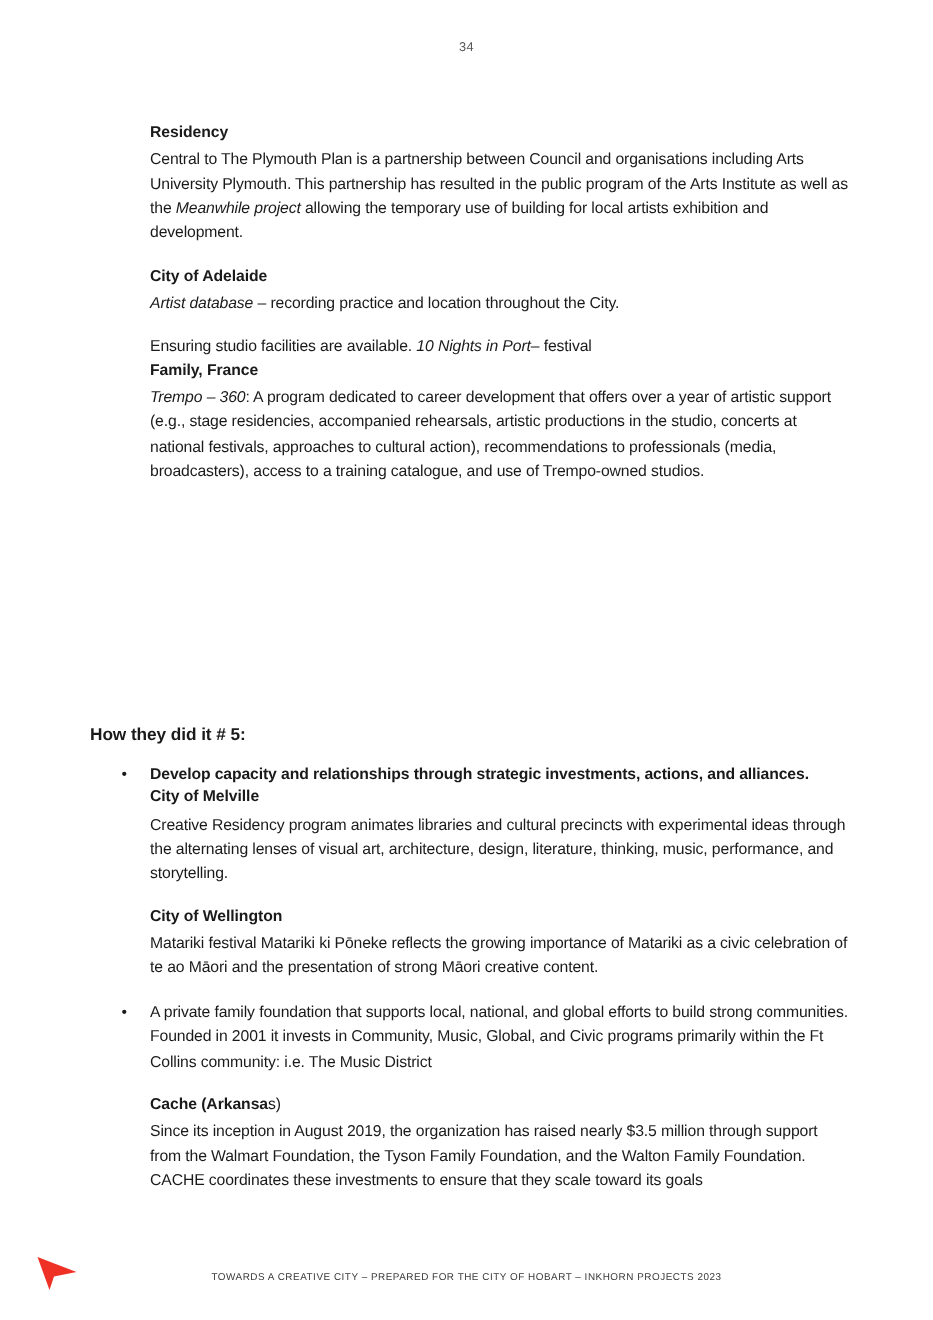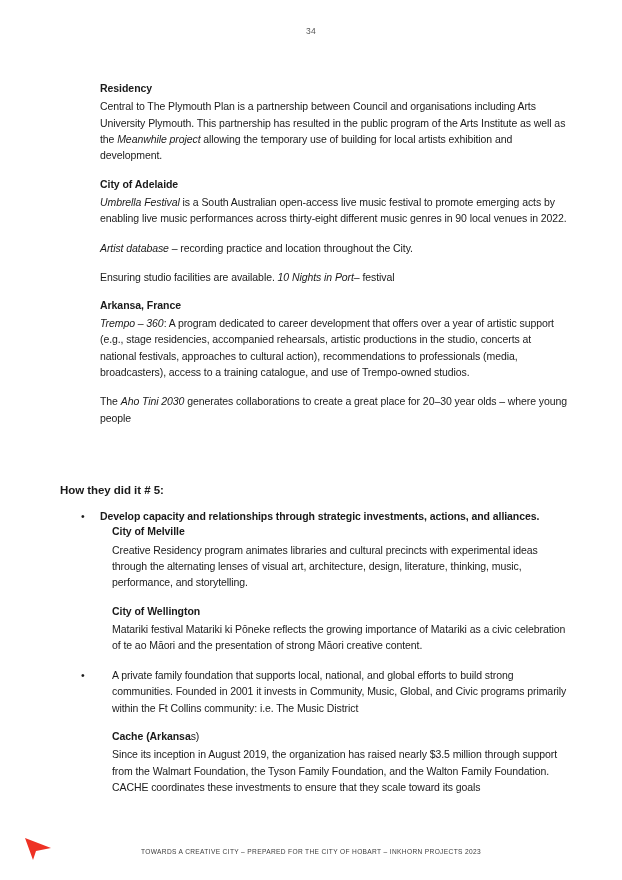--- a/index.html
+++ b/index.html
@@ -53,21 +53,21 @@
   }
 
   p.body {
     font-size: 10.5px;
     line-height: 16.4px;
     margin: 0 0 13px 0;
     letter-spacing: -0.08px;
     text-align: left;
   }
   p.body.nogap {
-    margin-bottom: 12px;
+    margin-bottom: 0;
   }
 
   i, .ital { font-style: italic; }
 
   
   .howhead {
     position: absolute;
     left: 60px;
     top: 484px;
     font-size: 11.5px;
@@ -97,21 +97,20 @@
   .bullet-text {
     font-size: 10.5px;
     font-weight: bold;
     line-height: 16.4px;
     letter-spacing: -0.08px;
     margin: 0;
   }
 
   .sub {
     padding-left: 20px;
-    margin-left: 12px;
   }
 
   
   .footer {
     position: absolute;
     left: 0;
     top: 848px;
     width: 622px;
     text-align: center;
     font-size: 6.6px;
@@ -133,29 +132,27 @@
 <div class="page">
 
   <div class="page-number">34</div>
 
   <div class="content">
 
     <div class="sec-head">Residency</div>
     <p class="body"><span>Central to The Plymouth Plan is a partnership between Council and organisations including Arts University Plymouth. This partnership has resulted in the public program of the Arts Institute as well as the </span><i>Meanwhile project</i><span> allowing the temporary use of building for local artists exhibition and development.</span></p>
 
     <div class="sec-head">City of Adelaide</div>
-    <p class="body"><i>Umbrella Festival</i><span> is a South Australian open-access live music festival to promote emerging acts by enabling live music performances across thirty-eight different music genres in 90 local venues in 2022.</span></p>
 
     <p class="body"><i>Artist database</i><span> – recording practice and location throughout the City.</span></p>
     <p class="body nogap"><span>Ensuring studio facilities are available. </span><i>10 Nights in Port</i><span>– festival</span></p>
 
-    <div class="sec-head">Arkansa, France</div>
+    <div class="sec-head">Family, France</div>
     <p class="body"><i>Trempo – 360</i><span>: A program dedicated to career development that offers over a year of artistic support (e.g., stage residencies, accompanied rehearsals, artistic productions in the studio, concerts at national festivals, approaches to cultural action), recommendations to professionals (media, broadcasters), access to a training catalogue, and use of Trempo-owned studios.</span></p>
 
-    <p class="body"><span>The </span><i>Aho Tini 2030</i><span> generates collaborations to create a great place for 20–30 year olds – where young people</span></p>
 
   </div>
 
   <div class="howhead">How they did it # 5:</div>
 
   <div class="list-block">
 
     <div class="bullet-row">
       <span class="bullet-dot">•</span>
       <p class="bullet-text">Develop capacity and relationships through strategic investments, actions, and alliances.</p>

